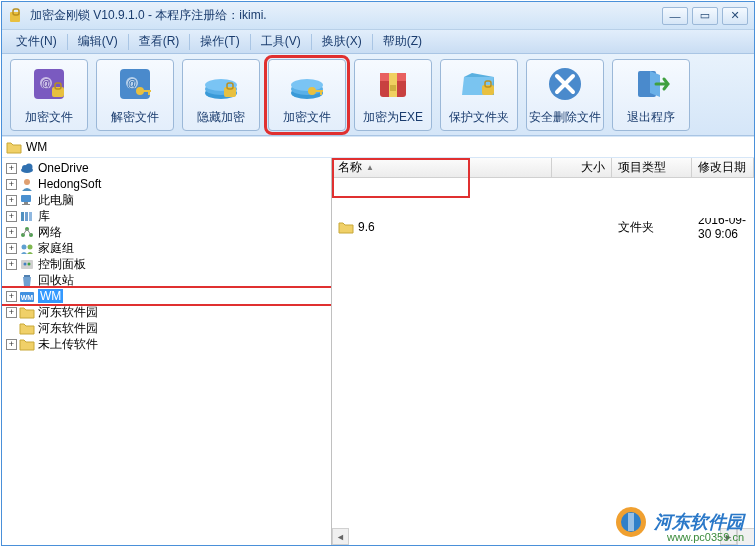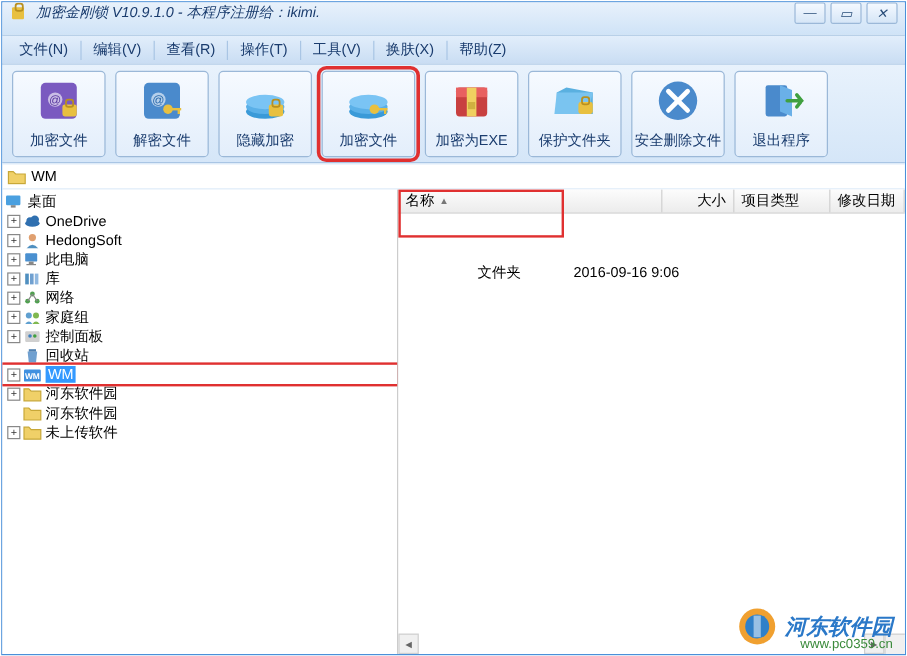--- a/index.html
+++ b/index.html
@@ -1,20 +1,20 @@
 <!DOCTYPE html>
 <html><head>
 <meta charset="utf-8">
 <style>
 * { margin: 0; padding: 0; box-sizing: border-box; font-family: "Microsoft YaHei", SimSun, Arial, sans-serif; }
 body { background: #fff; width: 756px; height: 547px; overflow: hidden; position: relative; }
 
 .window { border: 1px solid #4a90d9; width: 754px; height: 545px; margin: 1px; display: flex; flex-direction: column; background: #fff; }
 
-.titlebar { height: 28px; background: linear-gradient(#e8f1fb, #cfe3f7); display: flex; align-items: flex-start; padding: 0 6px; border-bottom: 1px solid #b8d0e8; font-style: italic; }
+.titlebar { height: 28px; background: linear-gradient(#e8f1fb, #cfe3f7); display: flex; align-items: center; padding: 0 6px; border-bottom: 1px solid #b8d0e8; }
 .titlebar .app-icon { width: 16px; height: 16px; margin-right: 6px; }
 .titlebar .title { font-size: 12px; color: #1a3c6e; flex: 1; }
 .win-controls { display: flex; gap: 4px; }
 .win-btn { width: 26px; height: 18px; border: 1px solid #9bb8d8; border-radius: 2px; background: linear-gradient(#f4f9ff,#d6e6f7); font-size: 11px; display: flex; align-items: center; justify-content: center; cursor: pointer; color: #2a4e7a; }
 .win-btn.close { background: linear-gradient(#f4f9ff,#d6e6f7); }
 
 .menubar { height: 24px; background: linear-gradient(#e2eefb,#c9ddf3); display: flex; align-items: center; padding: 0 6px; border-bottom: 1px solid #a9c5e4; }
 .menu-item { font-size: 12px; color: #1a3c6e; padding: 0 8px; cursor: pointer; }
 .menu-sep { width: 1px; height: 16px; background: #a9c5e4; margin: 0 2px; }
 
@@ -203,29 +203,20 @@
           <path d="M1 3 L5 3 L7 5 L15 5 L15 13 L1 13 Z" fill="#f0d068" stroke="#c8a838"></path>
         </svg>
       </span>
     <span>WM</span>
   </div>
 
   <div class="content">
 
     <div class="tree-pane">
       <div class="tree">
-        <div class="tree-row root">
-          <span class="node-icon">
-              <svg width="16" height="14">
-                <rect x="1" y="2" width="12" height="8" fill="#4aa0e0" rx="1"></rect>
-                <rect x="5" y="10" width="4" height="2" fill="#888"></rect>
-              </svg>
-            </span>
-          <span>桌面</span>
-        </div>
         <div id="tree-items">
             <div class="tree-row" style="padding-left: 4px;">
               <span class="expander">+</span>
               <span class="node-icon">
                 <svg width="16" height="14">
                   <ellipse cx="8" cy="9" rx="6" ry="3" fill="#3070b0"></ellipse>
                   <circle cx="6" cy="7" r="3" fill="#3070b0"></circle>
                   <circle cx="10" cy="6" r="3.5" fill="#3070b0"></circle>
                 </svg>
               </span>
@@ -360,23 +351,31 @@
           </div>
         <div class="col-type">
             <span>项目类型</span>
           </div>
         <div class="col-date">
             <span>修改日期</span>
           </div>
       </div>
       <div class="list-body" id="list-body">
           <div class="list-row">
+            <div class="cell c-name">
+              <span class="row-icon">
+                <svg width="16" height="14">
+                  <path d="M1 3 L5 3 L7 5 L15 5 L15 13 L1 13 Z" fill="#f0d068" stroke="#c8a838"></path>
+                </svg>
+              </span>
+              <span>9.6</span>
+            </div>
             <div class="cell c-size"></div>
             <div class="cell c-type">文件夹</div>
-            <div class="cell c-date">2016-09-16 9:06</div>
+            <div class="cell c-date">2016-09-30 9:06</div>
           </div>
         </div>
       <div class="header-highlight" style="left:0; top:0; width:138px; height:40px;"></div>
       <div class="scroll-left-arrow">◄</div>
       <div class="scroll-right-arrow">►</div>
       <div class="scroll-corner"></div>
     </div>
   </div>
 </div>
 

